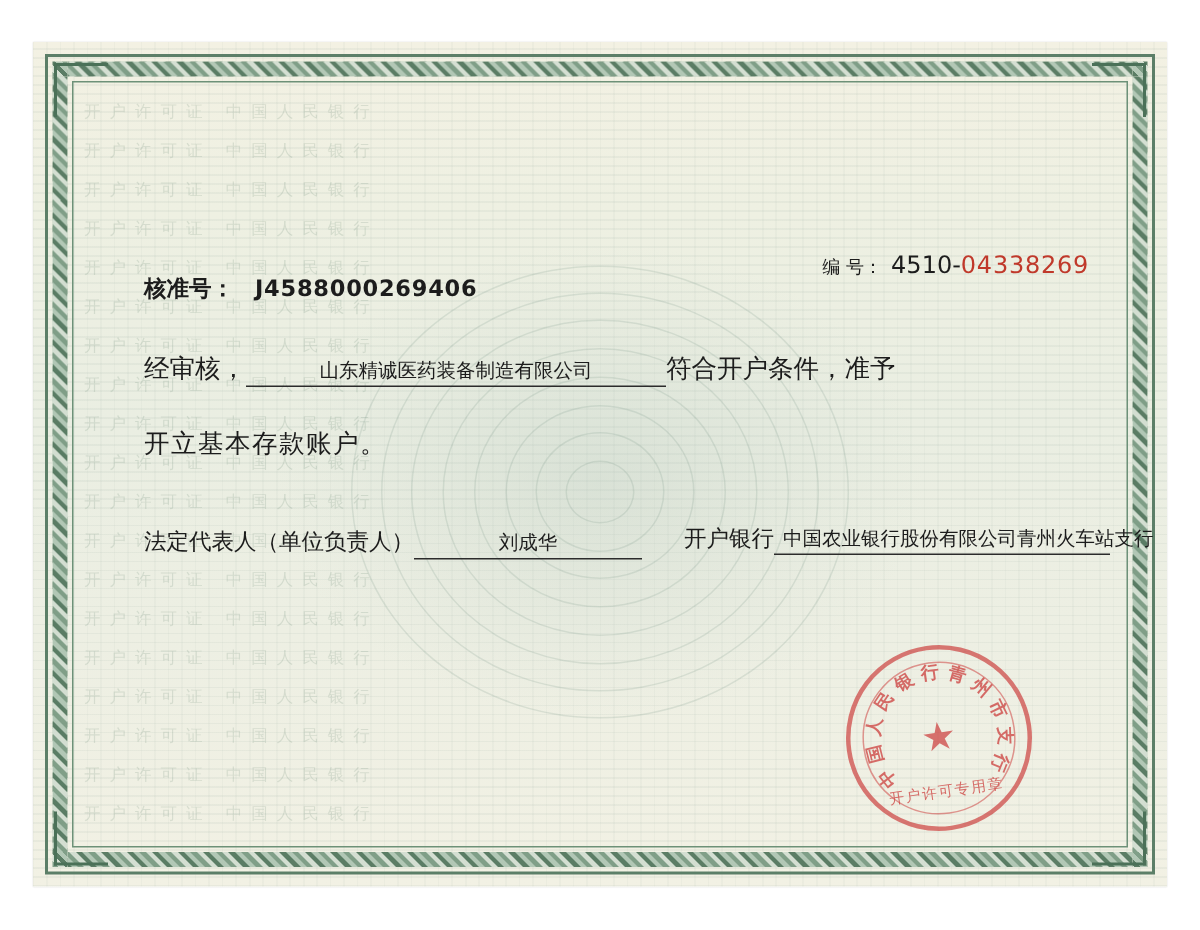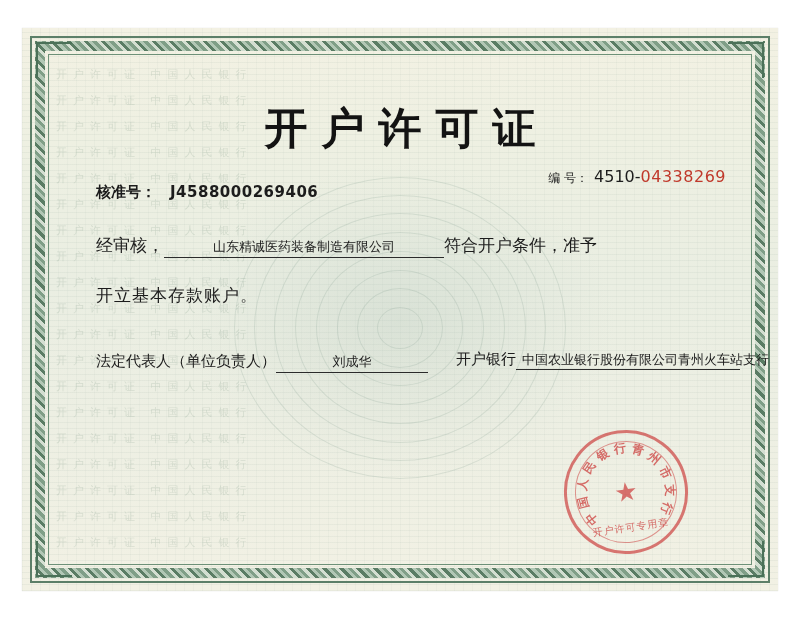--- a/index.html
+++ b/index.html
@@ -264,21 +264,20 @@
   <div class="frame-band"></div>
   <div class="frame-outer"></div>
   <div class="frame-inner"></div>
   <div class="corner tl"></div>
   <div class="corner tr"></div>
   <div class="corner bl"></div>
   <div class="corner br"></div>
 
   <div class="content">
 
-    <div class="doc-title">开户许可证</div>
 
     <div class="row approval-row">
       <span class="approval-label">核准号：</span><span class="approval-value">J4588000269406</span>
     </div>
 
     <div class="row serial-row">
       <span class="serial-label">编 号：</span><span class="serial-prefix">4510-</span><span class="serial-number">04338269</span>
     </div>
 
     <div class="row body-line1">

